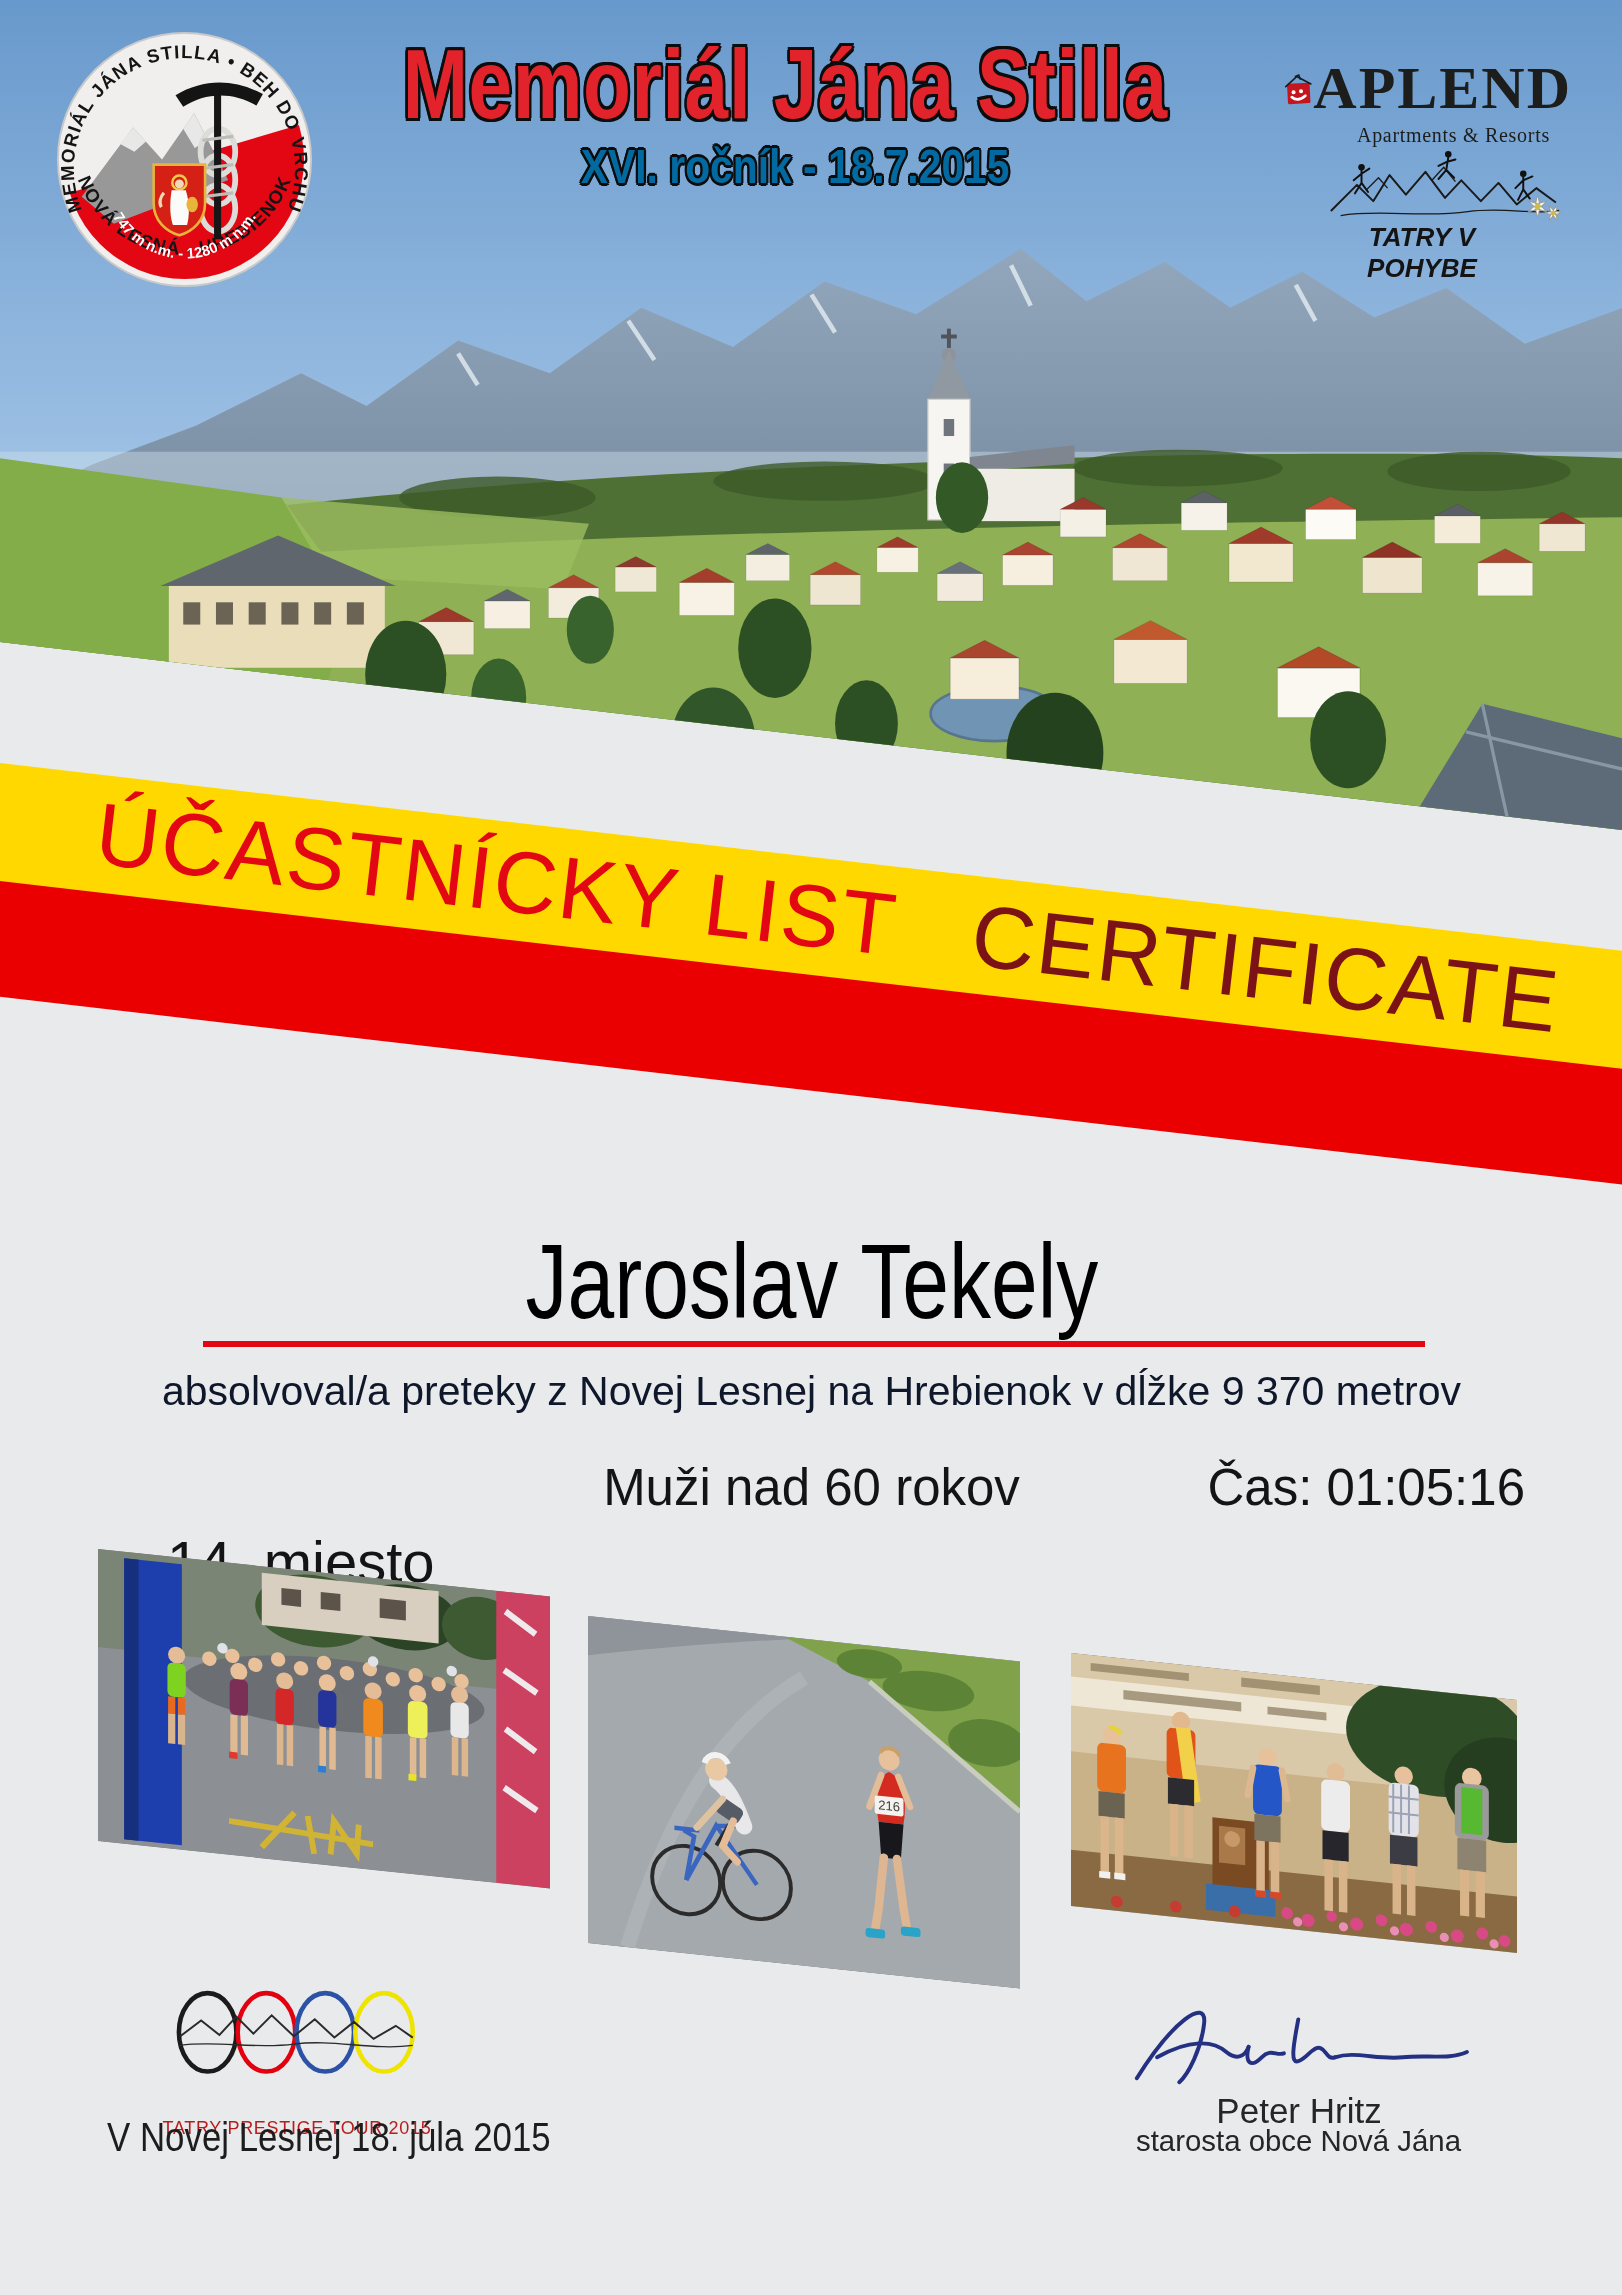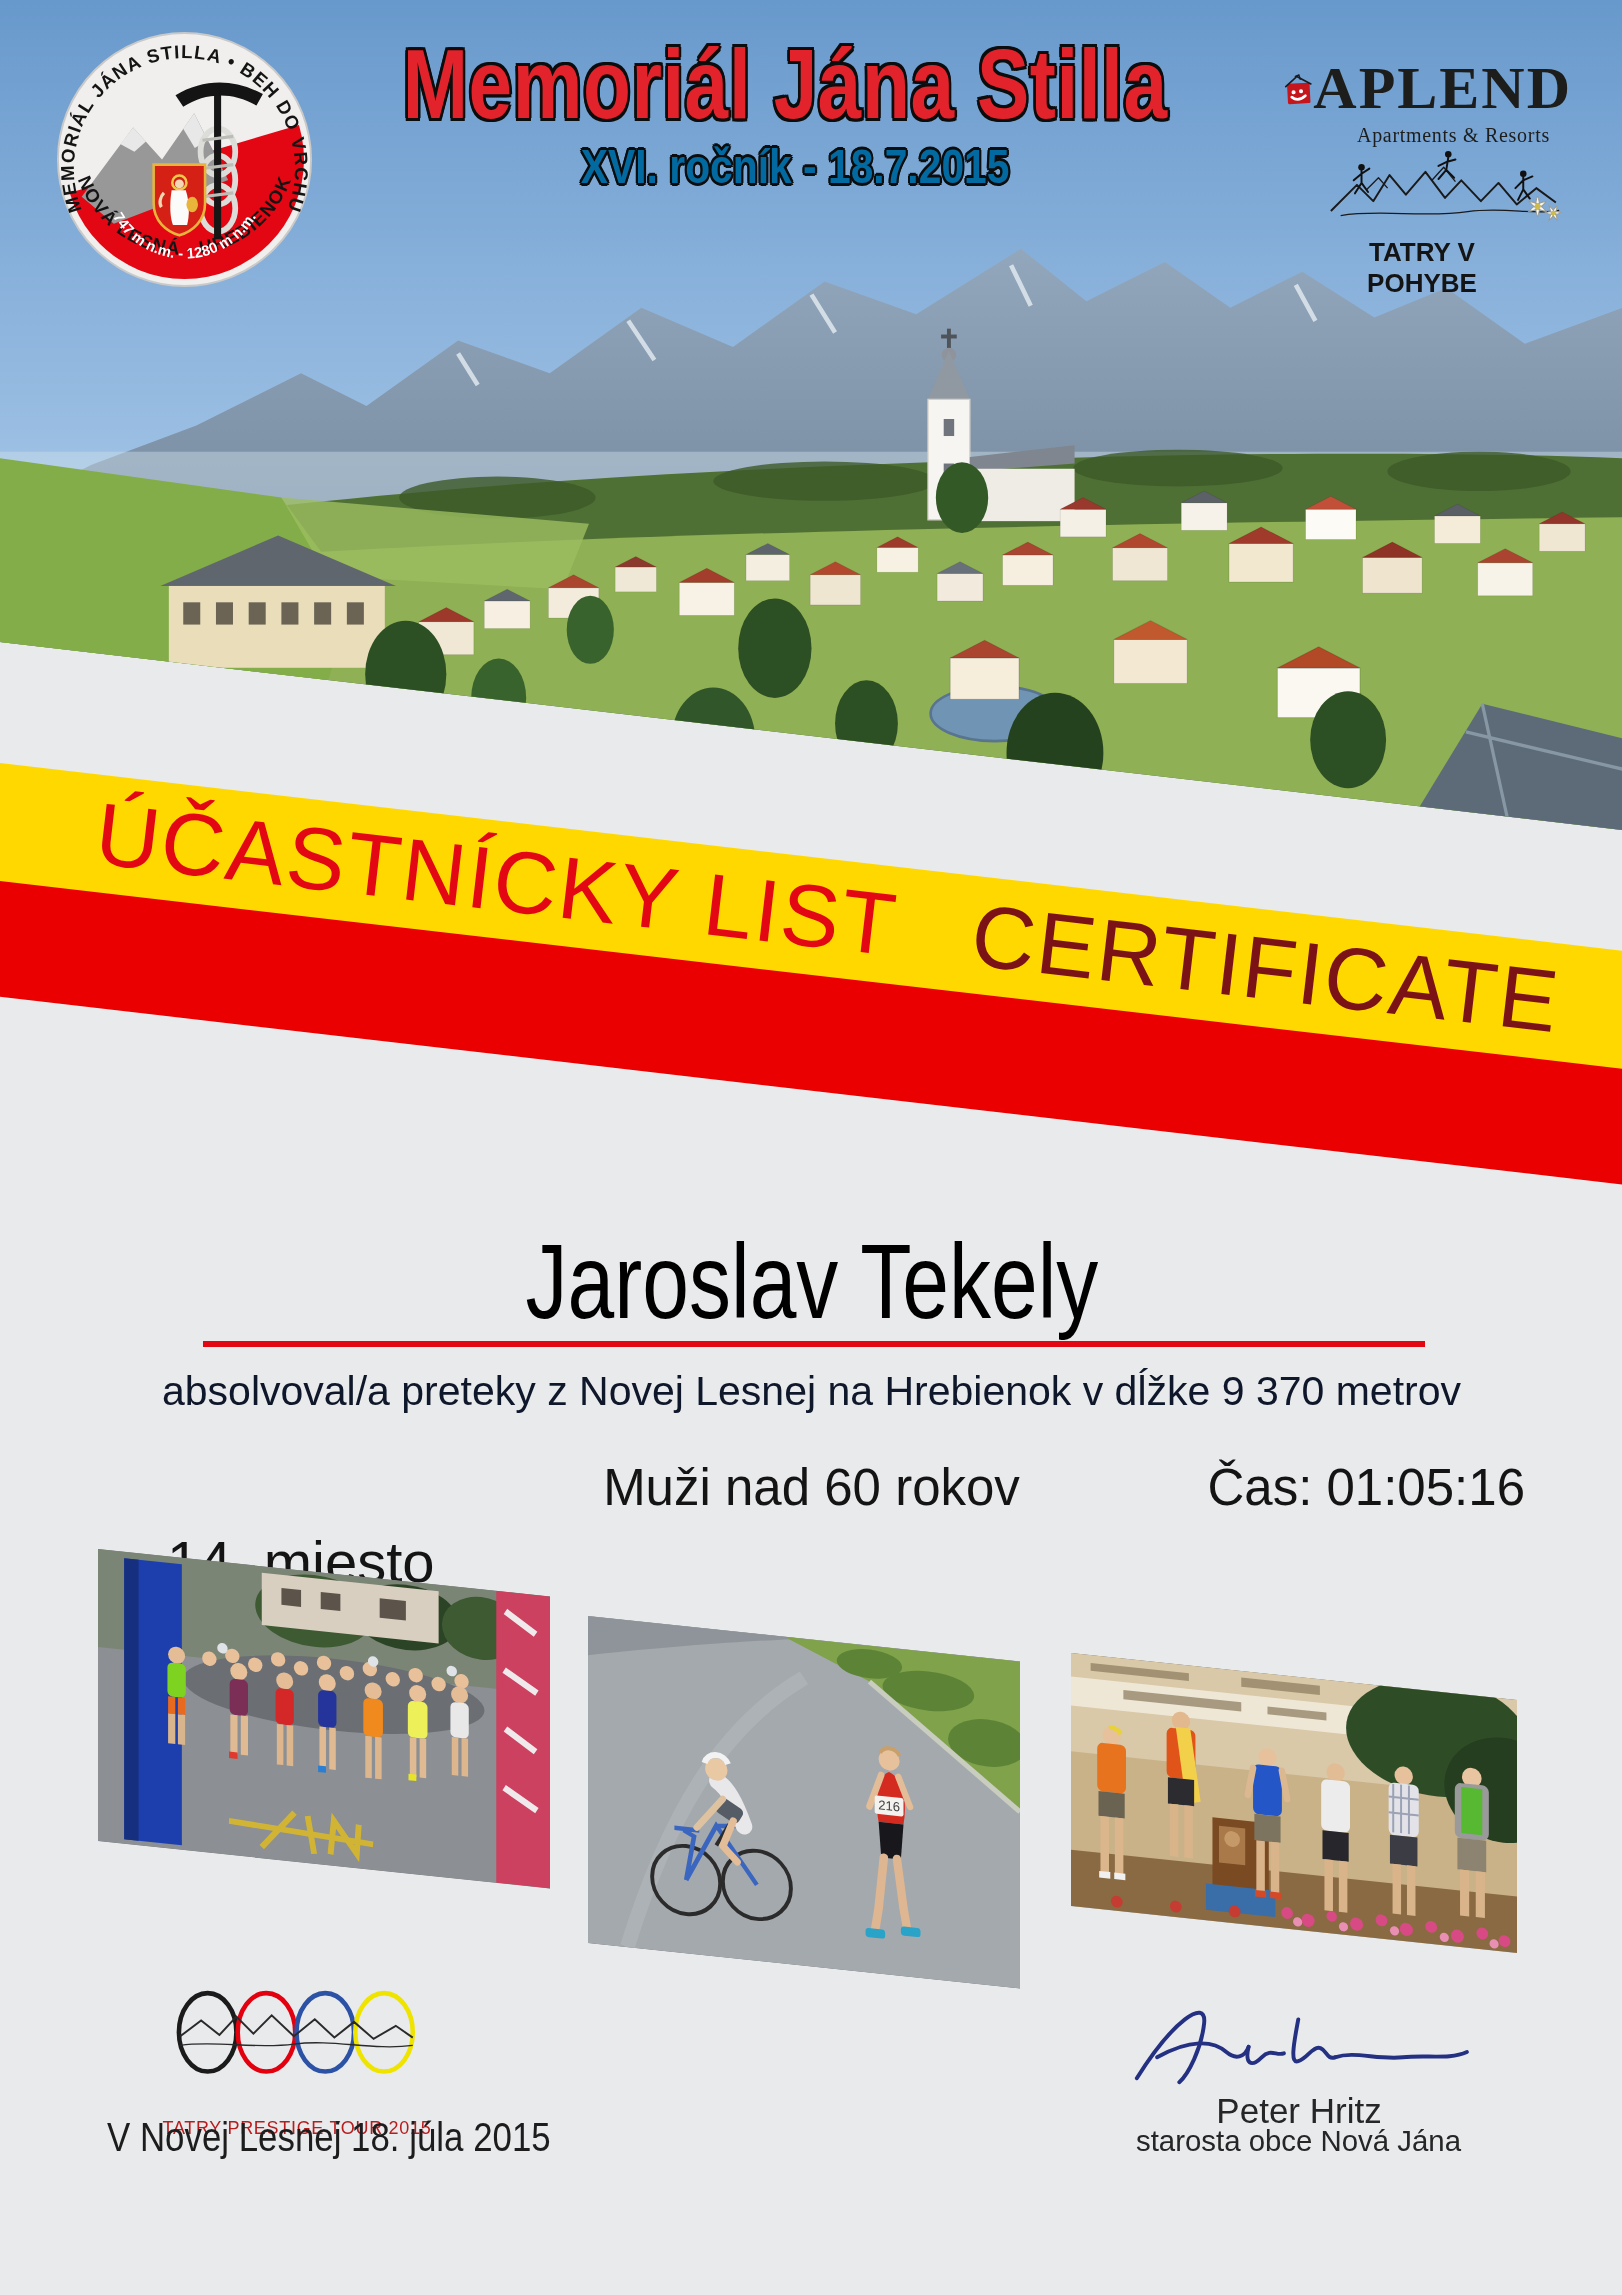--- a/index.html
+++ b/index.html
@@ -25,22 +25,22 @@
                         -2px -2px #0d0d0d,2px 2px #0d0d0d,-2px 2px #0d0d0d,2px -2px #0d0d0d;}
 
   
   #aplend{left:1284px;top:51px;width:288px;height:85px;}
   #aplend .row{display:flex;align-items:flex-start;margin-top:9px;}
   #aplend .word{font-family:"Liberation Serif",serif;font-weight:bold;font-size:60px;
                 color:#1d1d1b;letter-spacing:2px;line-height:56px;}
   #aplend .tag{font-family:"Liberation Serif",serif;font-weight:normal;font-size:20px;
                color:#1d1d1b;margin:3.9px 0 0 73px;letter-spacing:0.7px;}
   #tvp{left:1327px;top:149px;width:236px;height:105px;}
-  #tvp .lbl{position:absolute;left:0px;top:88px;width:190px;text-align:center;
-            font-size:26px;font-weight:bold;color:#141414;letter-spacing:0px;}
+  #tvp .lbl{position:absolute;left:0px;top:73px;width:190px;text-align:center;
+            font-size:26px;font-weight:bold;color:#141414;letter-spacing:0px;font-style:italic;}
 
   
   #badge{left:56px;top:31px;width:257px;height:257px;}
 
   
   .band{left:-26px;width:1714px;transform-origin:0 0;transform:rotate(6.6deg);}
   #band-yellow{top:760px;height:118px;background:#ffd800;}
   #band-red{top:878px;height:115px;background:#ea0000;}
   #band-yellow .txt{padding-left:130px;line-height:118px;font-size:88px;letter-spacing:2px;white-space:nowrap;}
   #band-yellow .t1{color:#e30613;}

